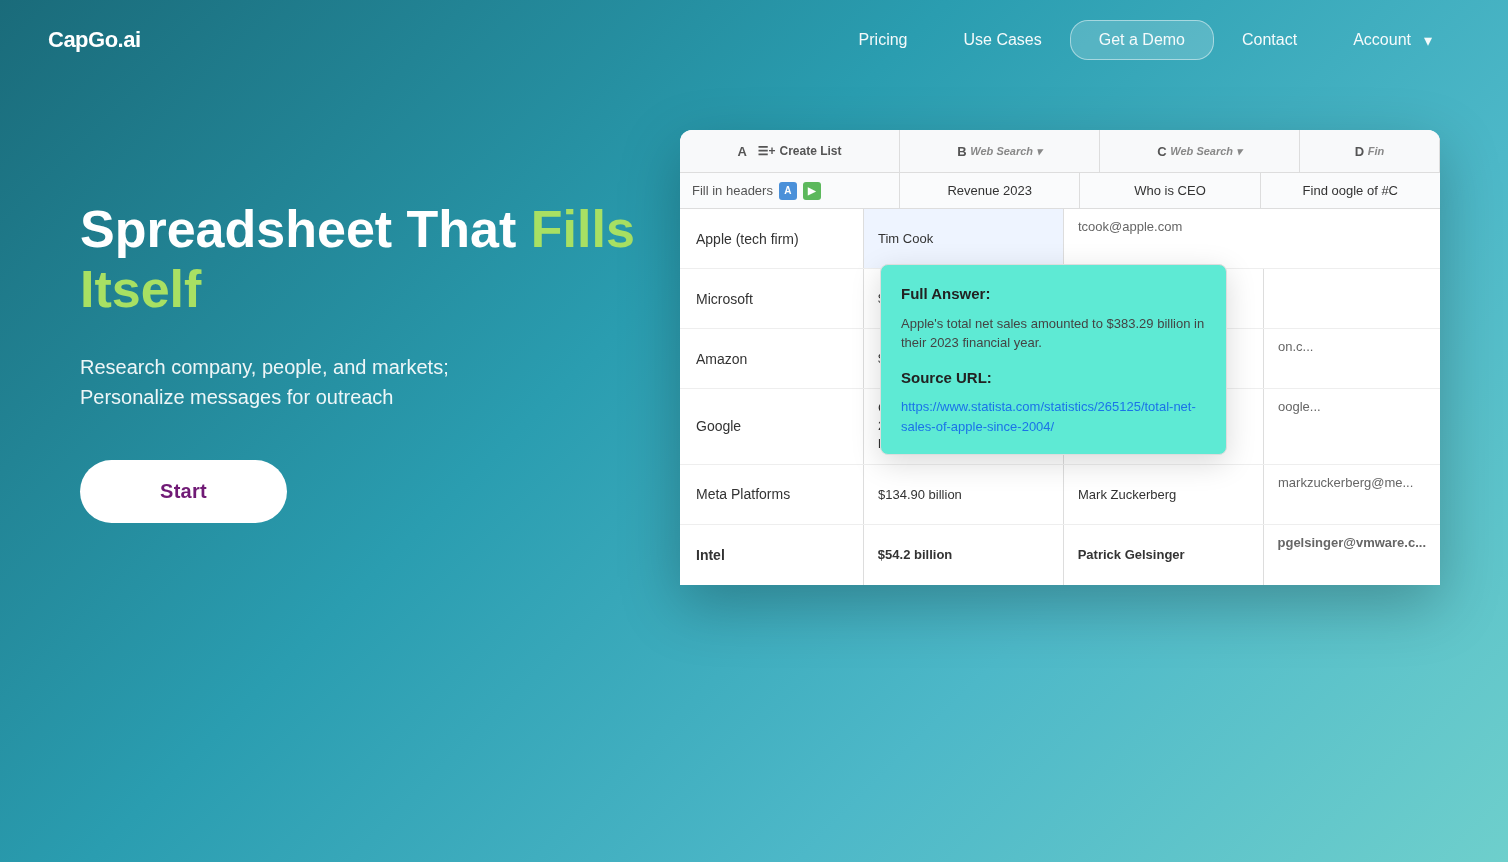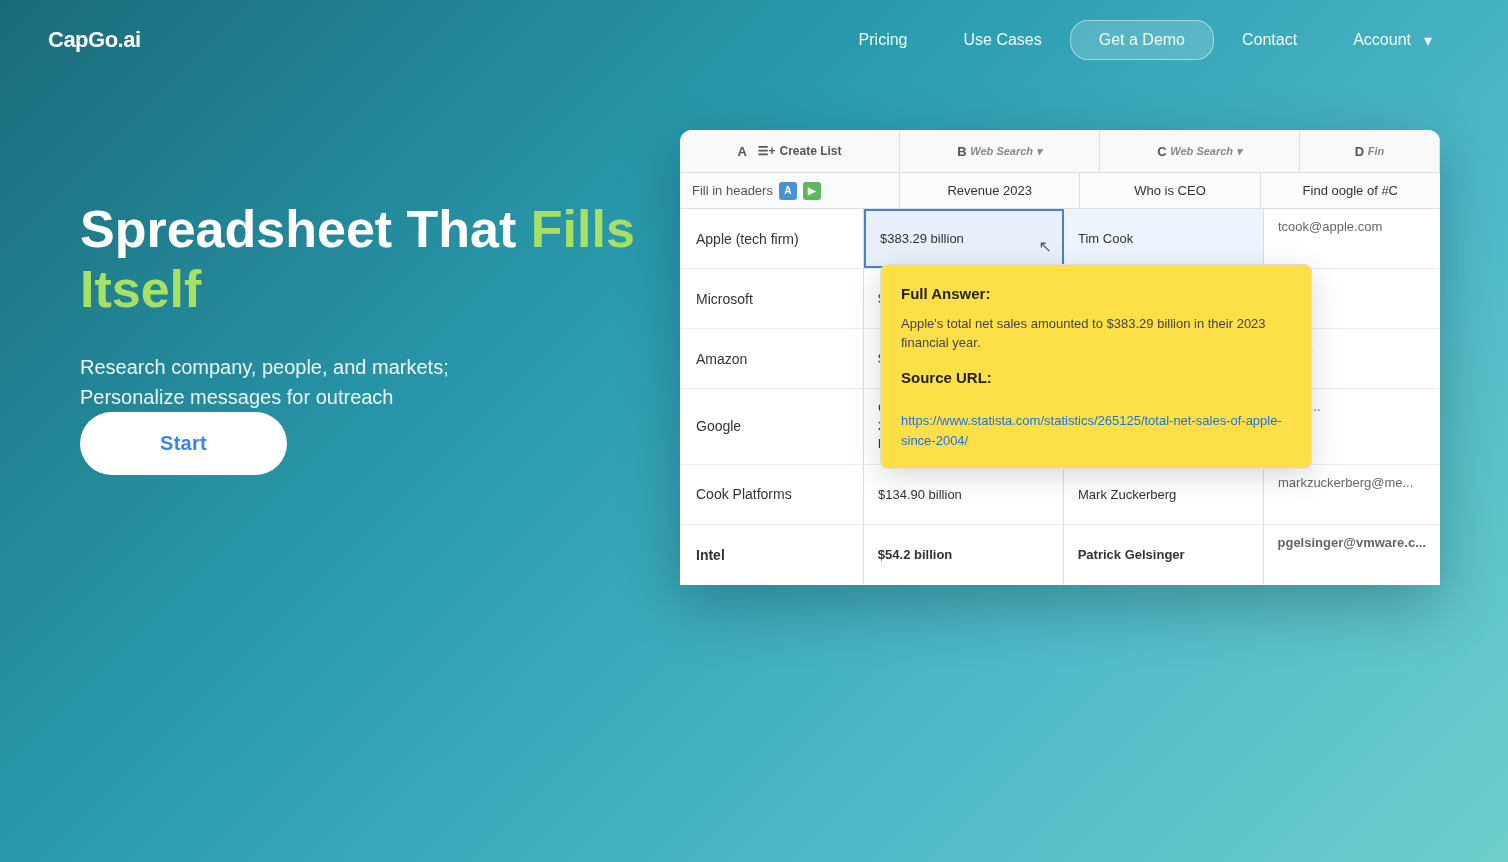--- a/index.html
+++ b/index.html
@@ -85,26 +85,27 @@
     }
 
     .hero-title .highlight {
       color: #a8e063;
     }
 
     .hero-subtitle {
       font-size: 20px;
       color: rgba(255,255,255,0.92);
       line-height: 1.5;
+      margin-bottom: 48px;
     }
 
     .start-btn {
       display: inline-block;
       background: #fff;
-      color: #3b82f6;
+      color: #701a75;
       font-size: 20px;
       font-weight: 600;
       border: none;
       border-radius: 50px;
       padding: 20px 80px;
       cursor: pointer;
       letter-spacing: 0.3px;
     }
 
     
@@ -255,22 +256,22 @@
       background: #e8f0fc;
       border: 2px solid #4a7fd4;
       position: relative;
     }
 
     
     .tooltip-popup {
       position: absolute;
       top: 55px;
       left: 200px;
-      width: 432px;
-      background: #fde047;
+      width: 347px;
+      background: #5eead4;
       border: 1px solid #ddd;
       border-radius: 8px;
       box-shadow: 0 8px 30px rgba(0,0,0,0.15);
       padding: 18px 20px;
       z-index: 100;
       font-size: 13px;
       line-height: 1.5;
     }
 
     .tooltip-section-title {
@@ -282,21 +283,21 @@
 
     .tooltip-text {
       color: #444;
       margin-bottom: 14px;
     }
 
     .tooltip-source-title {
       font-size: 15px;
       font-weight: 700;
       color: #222;
-      margin-bottom: 22px;
+      margin-bottom: 8px;
     }
 
     .tooltip-link {
       color: #1a73e8;
       text-decoration: none;
       word-break: break-word;
       font-size: 13px;
       margin-top: 13px;
     }
 
@@ -389,25 +390,20 @@
           <span class="fill-icon-box fill-icon-blue">A</span>
           <span class="fill-icon-box fill-icon-green">▶</span>
         </div>
         <div class="col-header-label">Revenue 2023</div>
         <div class="col-header-label">Who is CEO</div>
         <div class="col-header-label" style="border-right:none;">Find oogle of #C</div>
       </div>
 
       <div class="data-row apple-row" style="position:relative;">
         <div class="row-label">Apple (tech firm)</div>
-        <div class="row-cell apple-row row-cell-b" style="background:#e8f0fc;border:2px solid #4a7fd4;width:200px;">
-          <span>$383.29 billion</span>
-
-          <div style="position:absolute;right:10px;bottom:10px;font-size:16px;color:#555;">↖</div>
-        </div>
         <div class="row-cell" style="background:#eef4ff;width:200px;">
           <span>Tim Cook</span>
         </div>
         <div class="row-cell-d">
           <span class="truncated">tcook@apple.com</span>
         </div>
 
         <div class="tooltip-popup">
           <div class="tooltip-section-title">Full Answer:</div>
           <div class="tooltip-text">Apple's total net sales amounted to $383.29 billion in their 2023 financial year.</div>
@@ -441,21 +437,21 @@
         <div class="row-cell" style="width:200px;align-items:flex-start;padding-top:10px;">
           <span style="font-size:13px;line-height:1.4;">Google's annual revenue in 2023 was $305.63 billion, its highest value to date.</span>
         </div>
         <div class="row-cell" style="width:200px;"></div>
         <div class="row-cell-d">
           <span class="truncated">oogle...</span>
         </div>
       </div>
 
       <div class="data-row">
-        <div class="row-label">Cook Platforms</div>
+        <div class="row-label">Meta Platforms</div>
         <div class="row-cell" style="width:200px;">
           <span>$134.90 billion</span>
         </div>
         <div class="row-cell" style="width:200px;">
           <span>Mark Zuckerberg</span>
         </div>
         <div class="row-cell-d">
           <span class="truncated">markzuckerberg@me...</span>
         </div>
       </div>

